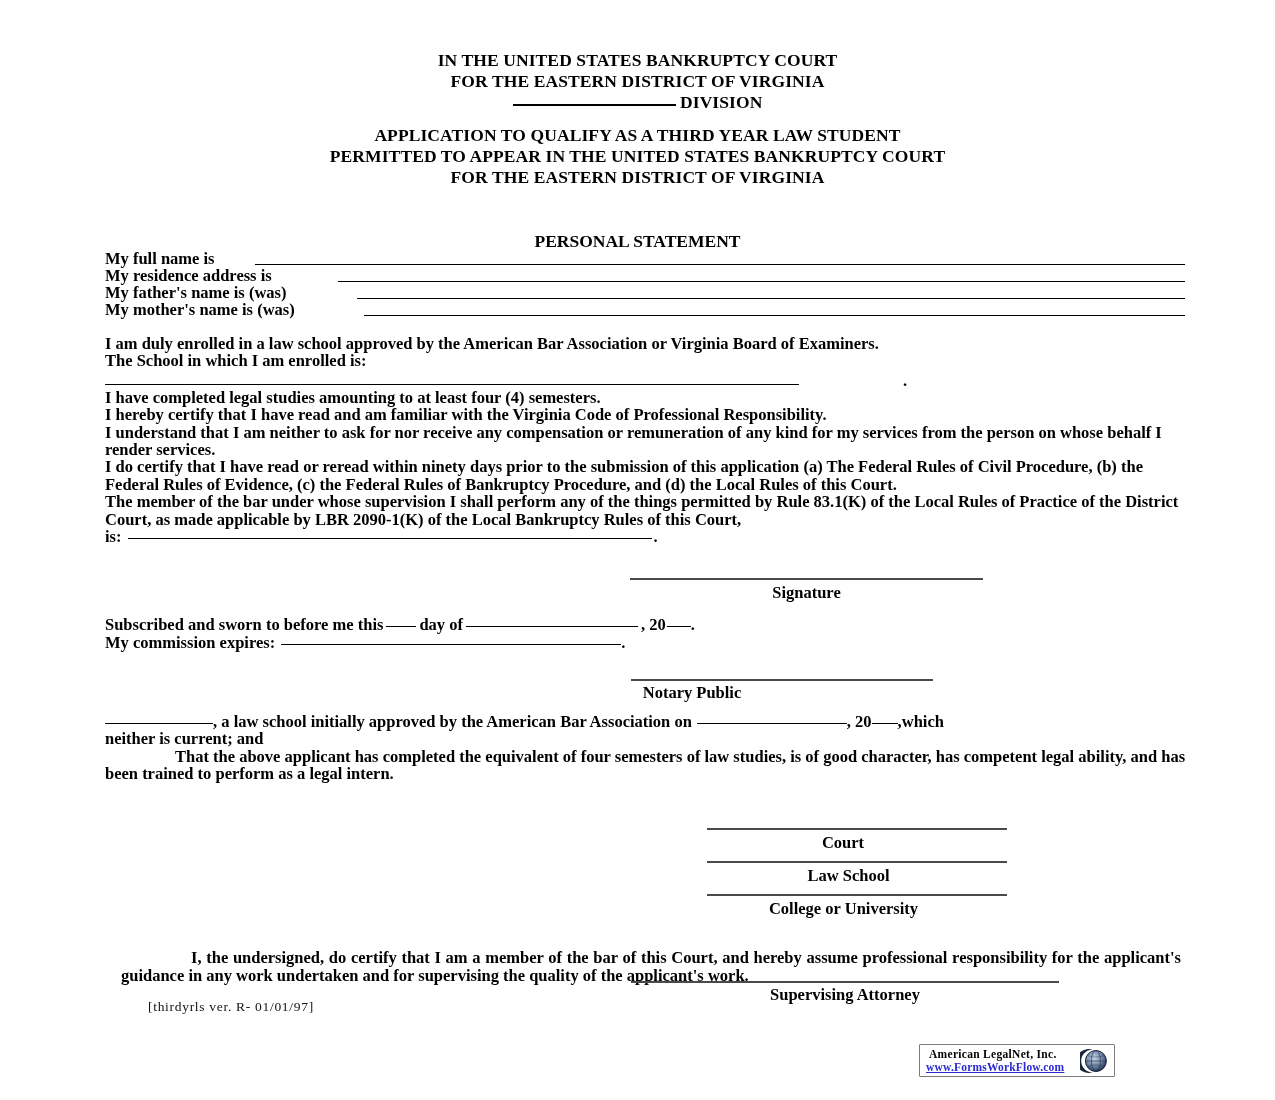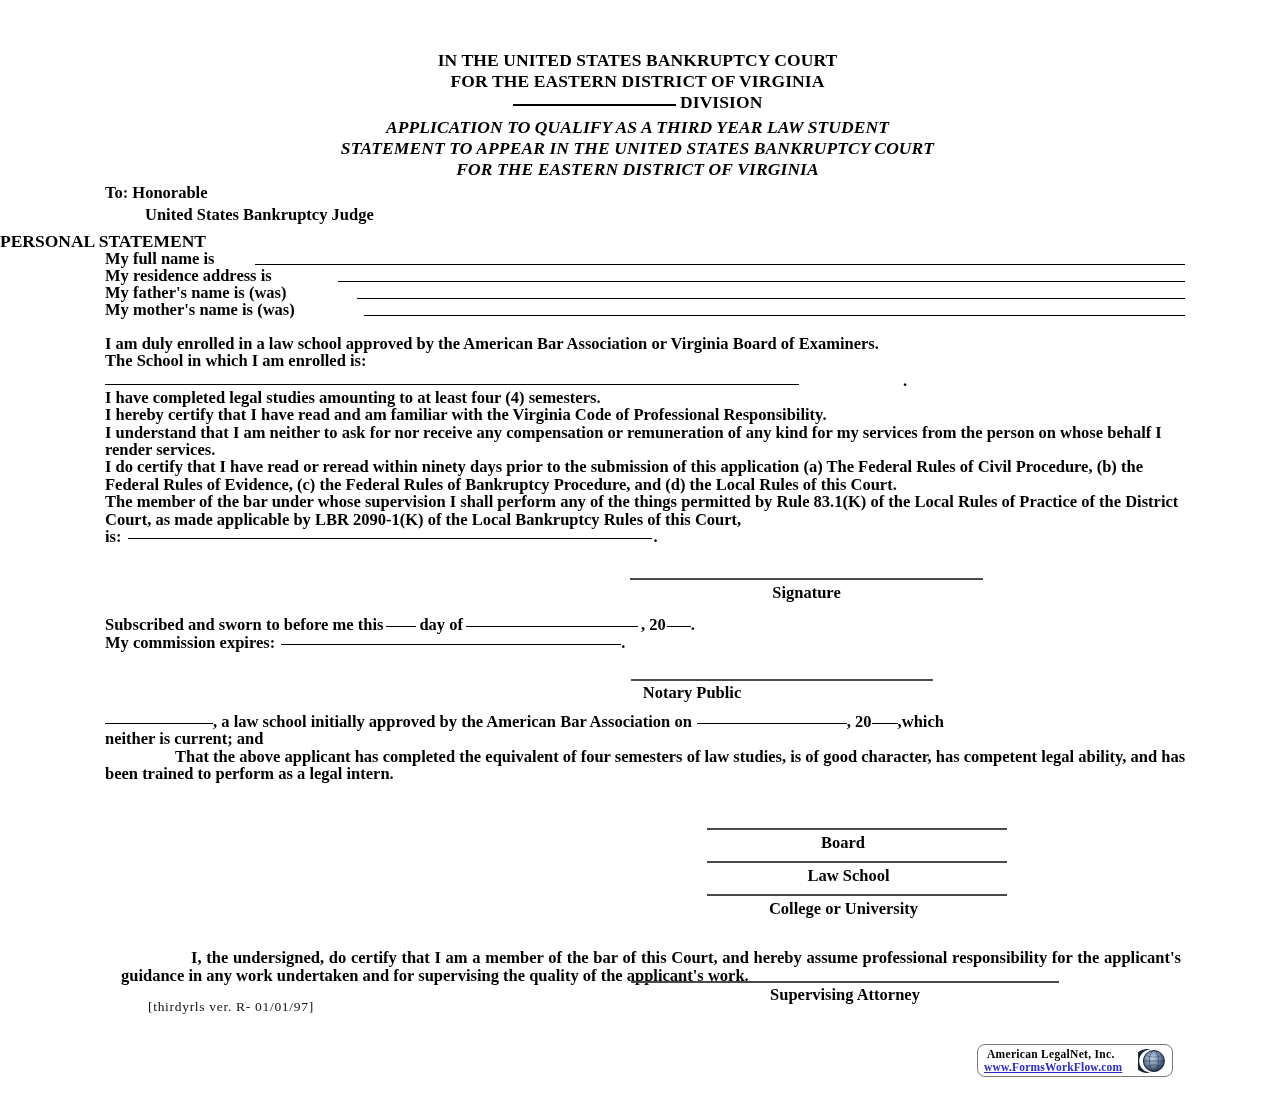--- a/index.html
+++ b/index.html
@@ -25,21 +25,21 @@
 
   
   .hdr {
     text-align: center;
     font-weight: bold;
     font-size: 17.5px;
     letter-spacing: 0.1px;
     line-height: 21px;
   }
   .hdr-court { position: absolute; left: 0; top: 50px; width: 1275px; }
-  .hdr-app   { position: absolute; left: 0; top: 117px; width: 1275px; font-style: italic; }
+  .hdr-app   { position: absolute; left: 0; top: 125px; width: 1275px; }
 
   .division-row {
     display: inline-block;
     white-space: nowrap;
   }
   .blank-inline {
     display: inline-block;
     border-bottom: 2px solid #000;
     height: 0;
     vertical-align: 2px;
@@ -55,20 +55,21 @@
     line-height: 22px;
   }
   .to-line2 { padding-left: 40px; }
 
   
   .personal-statement {
     position: absolute;
     left: 0;
     top: 231px;
     width: 1275px;
+    text-align: center;
     font-weight: bold;
     font-size: 17.5px;
   }
 
   
   .fields {
     position: absolute;
     left: 105px;
     top: 250px;
     width: 1090px;
@@ -257,26 +258,26 @@
     top: 999px;
     font-family: "Liberation Serif", serif;
     font-size: 13.5px;
     letter-spacing: 0.7px;
     color: #111;
   }
 
   
   .logo-badge {
     position: absolute;
-    left: 977px;
+    left: 919px;
     top: 1044px;
     width: 196px;
     height: 33px;
     border: 1px solid #7a7a7a;
-    border-radius: 8px;
+    border-radius: 1px;
     background: #ffffff;
     box-sizing: border-box;
     overflow: hidden;
   }
   .logo-text1 {
     position: absolute;
     left: 9px;
     top: 3px;
     font-family: "Liberation Serif", serif;
     font-weight: bold;
@@ -312,28 +313,24 @@
     <div>IN THE UNITED STATES BANKRUPTCY COURT</div>
     <div>FOR THE EASTERN DISTRICT OF VIRGINIA</div>
     <div class="division-row">
       <span class="blank-inline" style="width:163px;"></span>
       <span>DIVISION</span>
     </div>
   </div>
 
   <div class="hdr hdr-app">
     <div>APPLICATION TO QUALIFY AS A THIRD YEAR LAW STUDENT</div>
-    <div>STATEMENT TO APPEAR IN THE UNITED STATES BANKRUPTCY COURT</div>
+    <div>PERMITTED TO APPEAR IN THE UNITED STATES BANKRUPTCY COURT</div>
     <div>FOR THE EASTERN DISTRICT OF VIRGINIA</div>
   </div>
 
-  <div class="to-block">
-    <div>To:  Honorable</div>
-    <div class="to-line2">United States Bankruptcy Judge</div>
-  </div>
 
   <div class="personal-statement">PERSONAL STATEMENT</div>
 
   <div class="fields">
     <div class="field-row">
       <span class="field-label">My full name is</span>
       <span class="field-rule" style="left:150px;"></span>
     </div>
     <div class="field-row">
       <span class="field-label">My residence address is</span>
@@ -385,21 +382,21 @@
 
   <div class="certify-block">
     <p>
       <span class="u-school2"></span><span>, a law school initially approved by the American Bar Association on</span><span class="u-date"></span><span>, 20</span><span class="u-yr"></span><span>,which</span>
     </p>
     <p>neither is current; and</p>
     <p><span class="indent"></span><span>That the above applicant has completed the equivalent of four semesters of law studies, is of good character, has competent legal ability, and has been trained to perform as a legal intern.</span></p>
   </div>
 
   <div class="sig-line" style="left:707px; top:828px; width:300px;"></div>
-  <div class="sig-caption" style="left:707px; top:833px; width:272px;">Board</div>
+  <div class="sig-caption" style="left:707px; top:833px; width:272px;">Court</div>
 
   <div class="sig-line" style="left:707px; top:861px; width:300px;"></div>
   <div class="sig-caption" style="left:707px; top:866px; width:283px;">Law School</div>
 
   <div class="sig-line" style="left:707px; top:894px; width:300px;"></div>
   <div class="sig-caption" style="left:660px; top:899px; width:367px;">College or University</div>
 
   <div class="dashed-sep" style="top:924px;">--------------------------------------------------------------------------------------------------------------------------------------------------------------------------</div>
 
   <div class="final-block">

